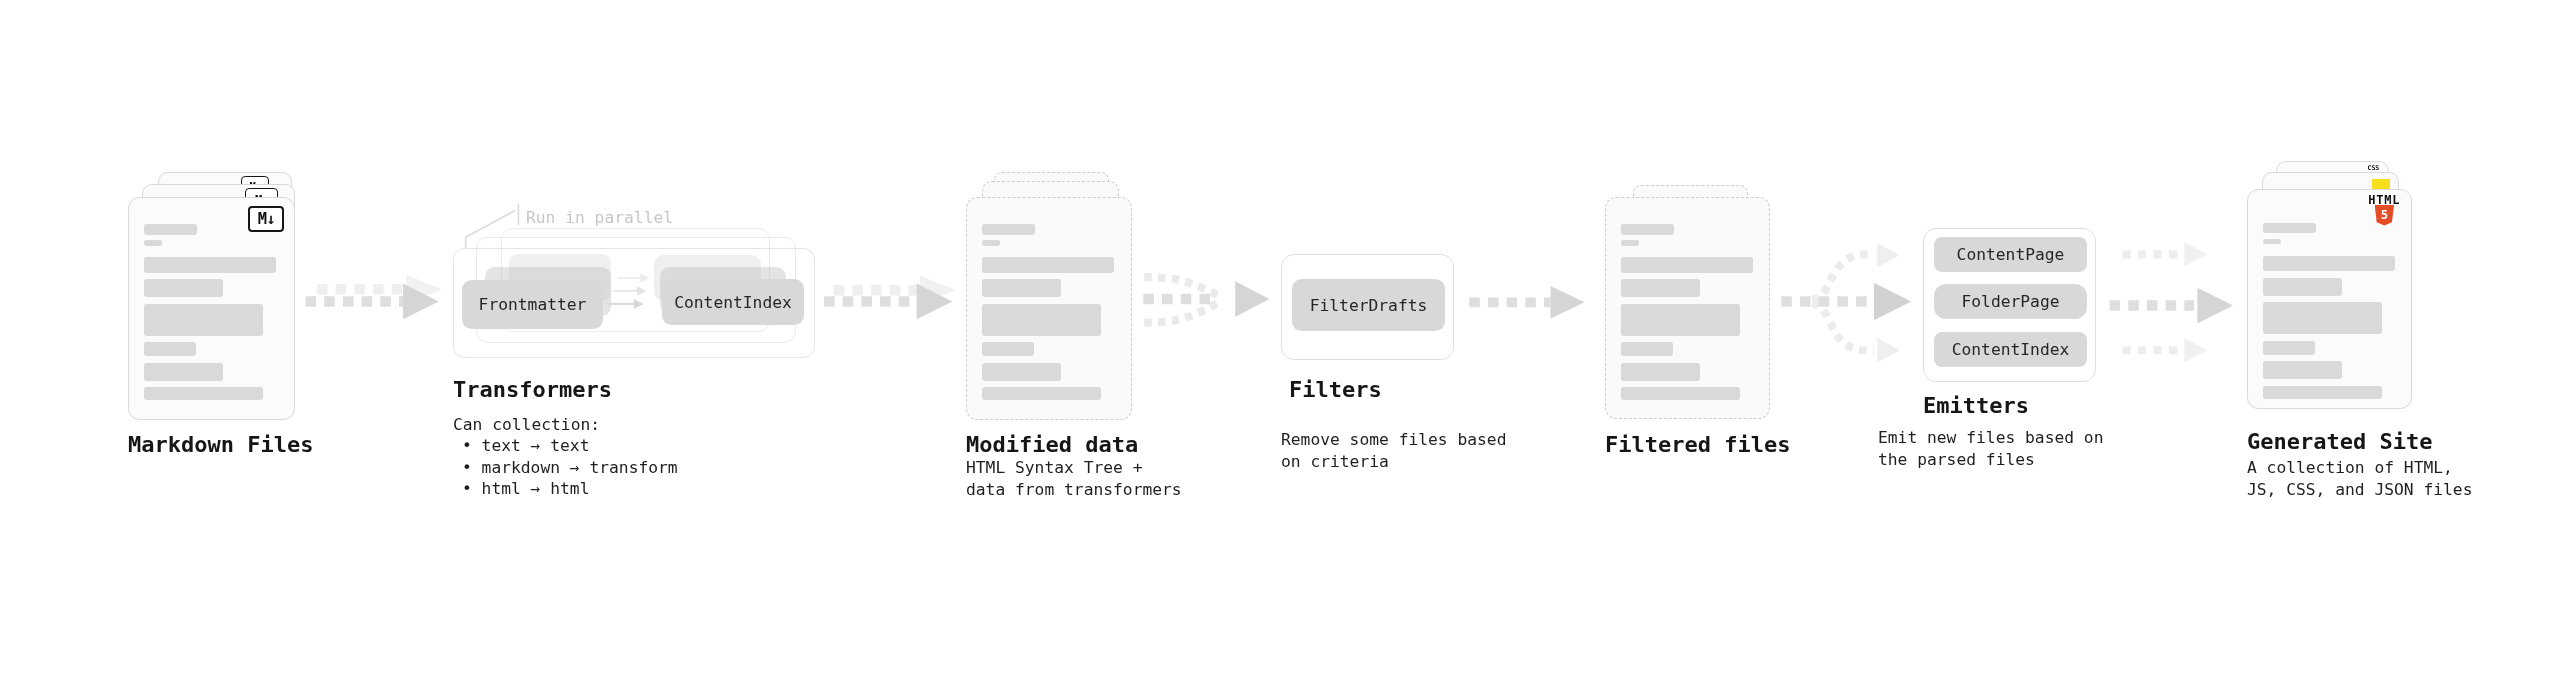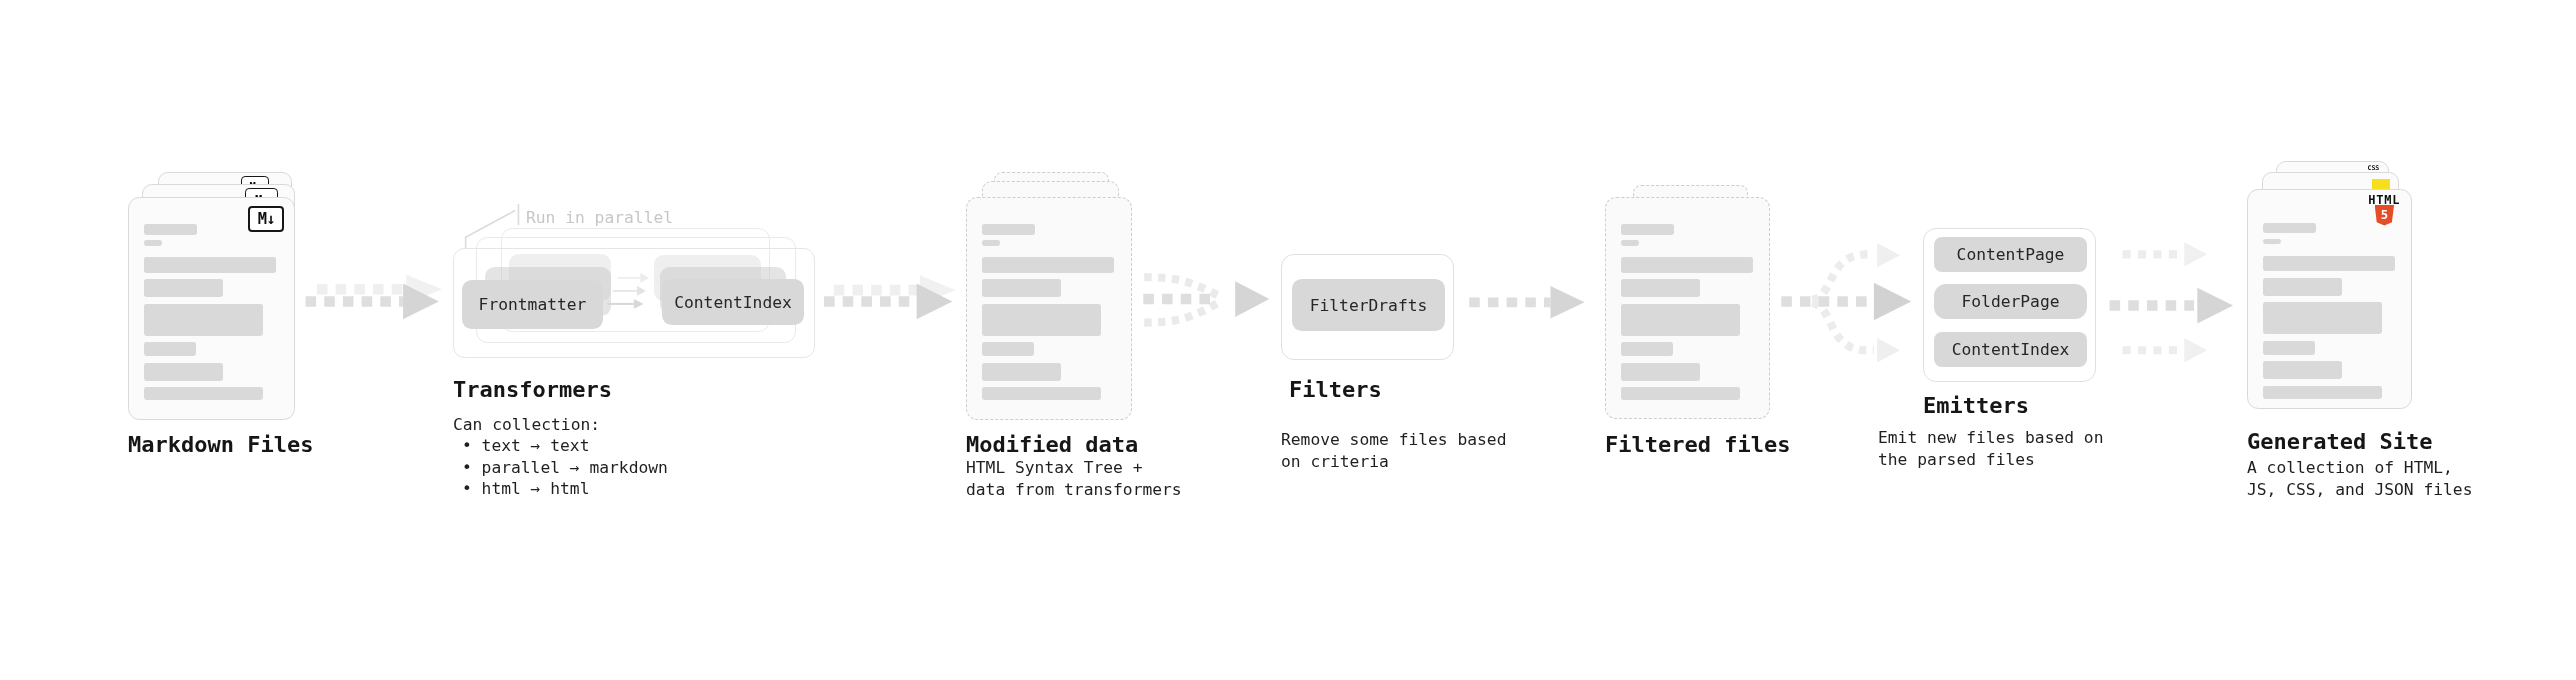--- a/index.html
+++ b/index.html
@@ -115,21 +115,21 @@
 
     <div class="gbox g2 z2" style="left:654px;top:255px;width:107px;height:46px;"></div>
     <div class="gbox g1 z3" style="left:660px;top:267px;width:126px;height:47px;"></div>
     <div class="gbox z4" style="left:662px;top:279px;width:142px;height:46px;">ContentIndex</div>
 
     <div class="callout-text z5" style="left:526px;top:208px;">Run in parallel</div>
 
     <div class="h-label" style="left:453px;top:377px;">Transformers</div>
     <div class="sub" style="left:453px;top:414px;">Can collection:</div>
     <div class="bullet" style="left:462px;top:436px;">• text → text</div>
-    <div class="bullet" style="left:462px;top:458px;">• parallel → markdown</div>
+    <div class="bullet" style="left:462px;top:458px;">• markdown → transform</div>
     <div class="bullet" style="left:462px;top:479px;">• html → html</div>
   </div>
 
   <div>
     <div class="doc ghost dashed z1" style="left:994px;top:172px;width:115px;height:73px;border-radius:8.1px;"></div>
     <div class="doc ghost dashed z2" style="left:982px;top:181px;width:137px;height:77px;"></div>
     <div class="doc dashed z3" style="left:966px;top:197px;width:166px;height:223px;">
       <div class="bars">
         <div class="bar b1"></div>
           <div class="bar b2"></div>

